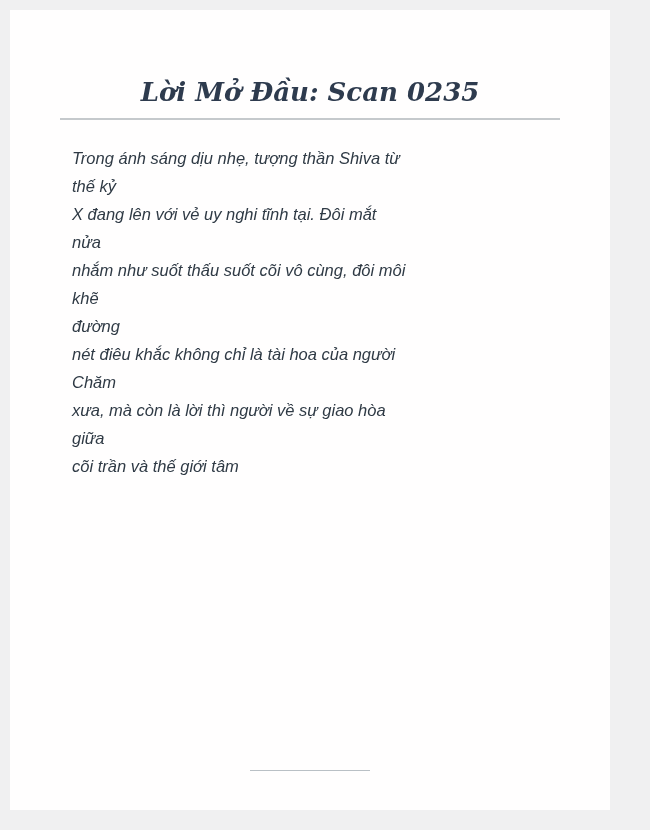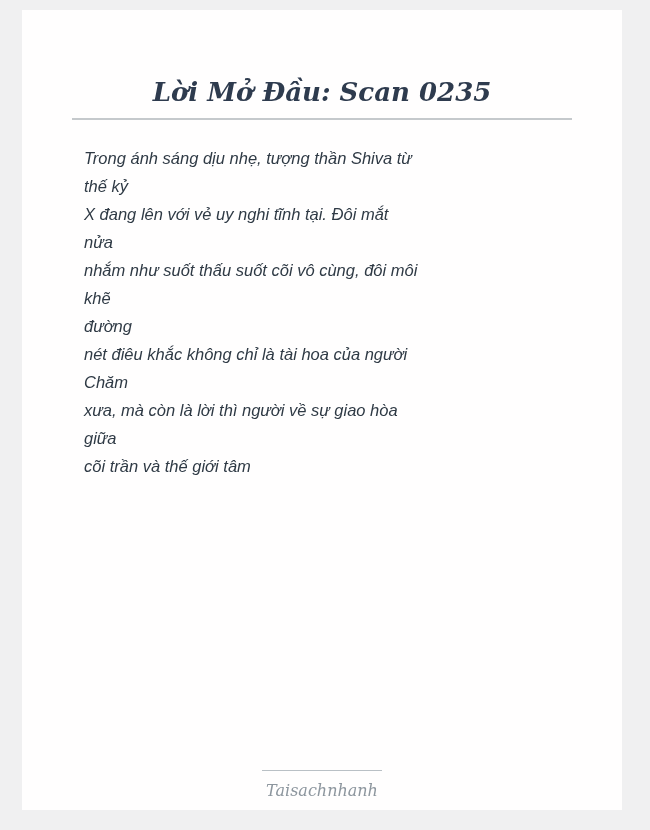--- a/index.html
+++ b/index.html
@@ -19,21 +19,20 @@
     font-family: "DejaVu Serif", serif;
     overflow: hidden;
   }
   .page {
     position: absolute;
     left: 10px;
     top: 10px;
     width: 600px;
     height: 800px;
     background: var(--page);
-    margin-left: 12px;
   }
   .doc-title {
     position: absolute;
     top: 68px;
     left: 0;
     width: 100%;
     text-align: center;
     font-family: "DejaVu Serif", serif;
     font-style: italic;
     font-weight: 600;
@@ -105,15 +104,14 @@
     <div class="body-line">đường</div>
     <div class="body-line">nét điêu khắc không chỉ là tài hoa của người</div>
     <div class="body-line">Chăm</div>
     <div class="body-line">xưa, mà còn là lời thì người về sự giao hòa</div>
     <div class="body-line">giữa</div>
     <div class="body-line">cõi trần và thế giới tâm</div>
   </div>
 
   <div class="footer-divider"></div>
 
-  <div class="footer-brand">Taisachnhanh</div>
 
 </div>
 
 </body></html>

